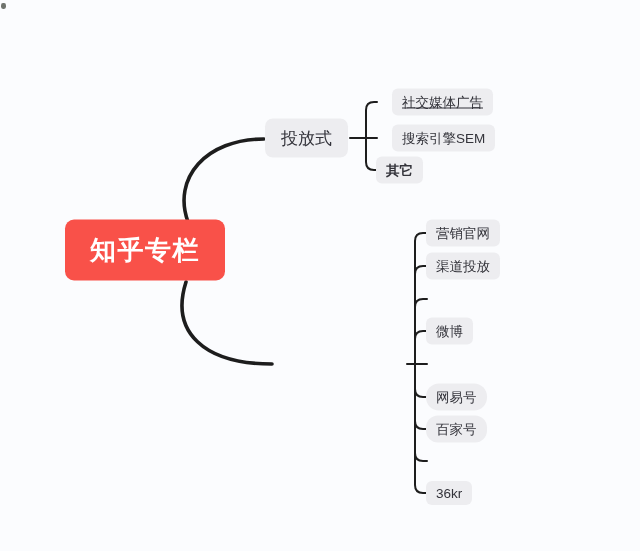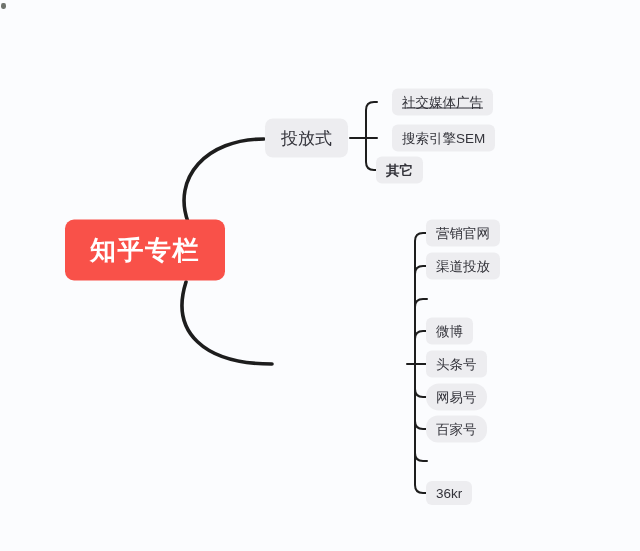--- a/index.html
+++ b/index.html
@@ -97,18 +97,17 @@
 
   <div class="node branch" style="left:265px;top:138px;">投放式</div>
 
   <div class="node leaf" style="left:392px;top:102px;text-decoration:underline;">社交媒体广告</div>
   <div class="node leaf" style="left:392px;top:138px;">搜索引擎SEM</div>
   <div class="node leaf" style="left:376px;top:170px;font-weight:bold;">其它</div>
 
   <div class="node leaf" style="left:426px;top:233px;">营销官网</div>
   <div class="node leaf" style="left:426px;top:266px;">渠道投放</div>
   <div class="node leaf" style="left:426px;top:331px;">微博</div>
-  <div class="node leaf" style="left:426px;top:364px;">头条号</div>
   <div class="node leaf" style="left:426px;top:397px;border-radius:13px;">网易号</div>
   <div class="node leaf" style="left:426px;top:429px;border-radius:12px;">百家号</div>
   <div class="node leaf" style="left:426px;top:493px;">36kr</div>
 
 </div>
 
 </body></html>

